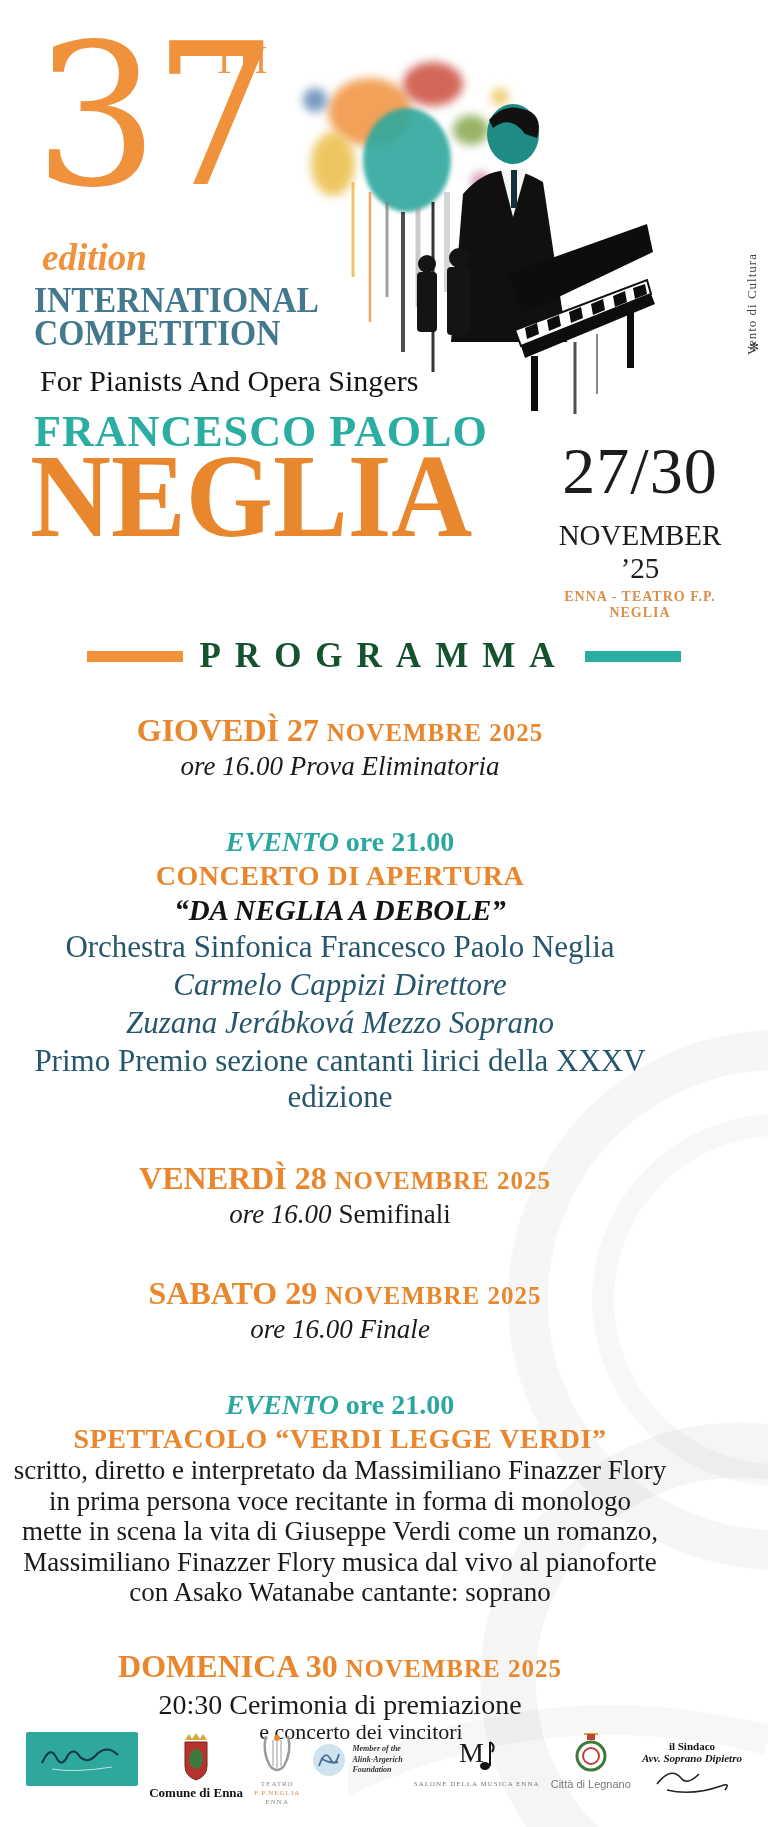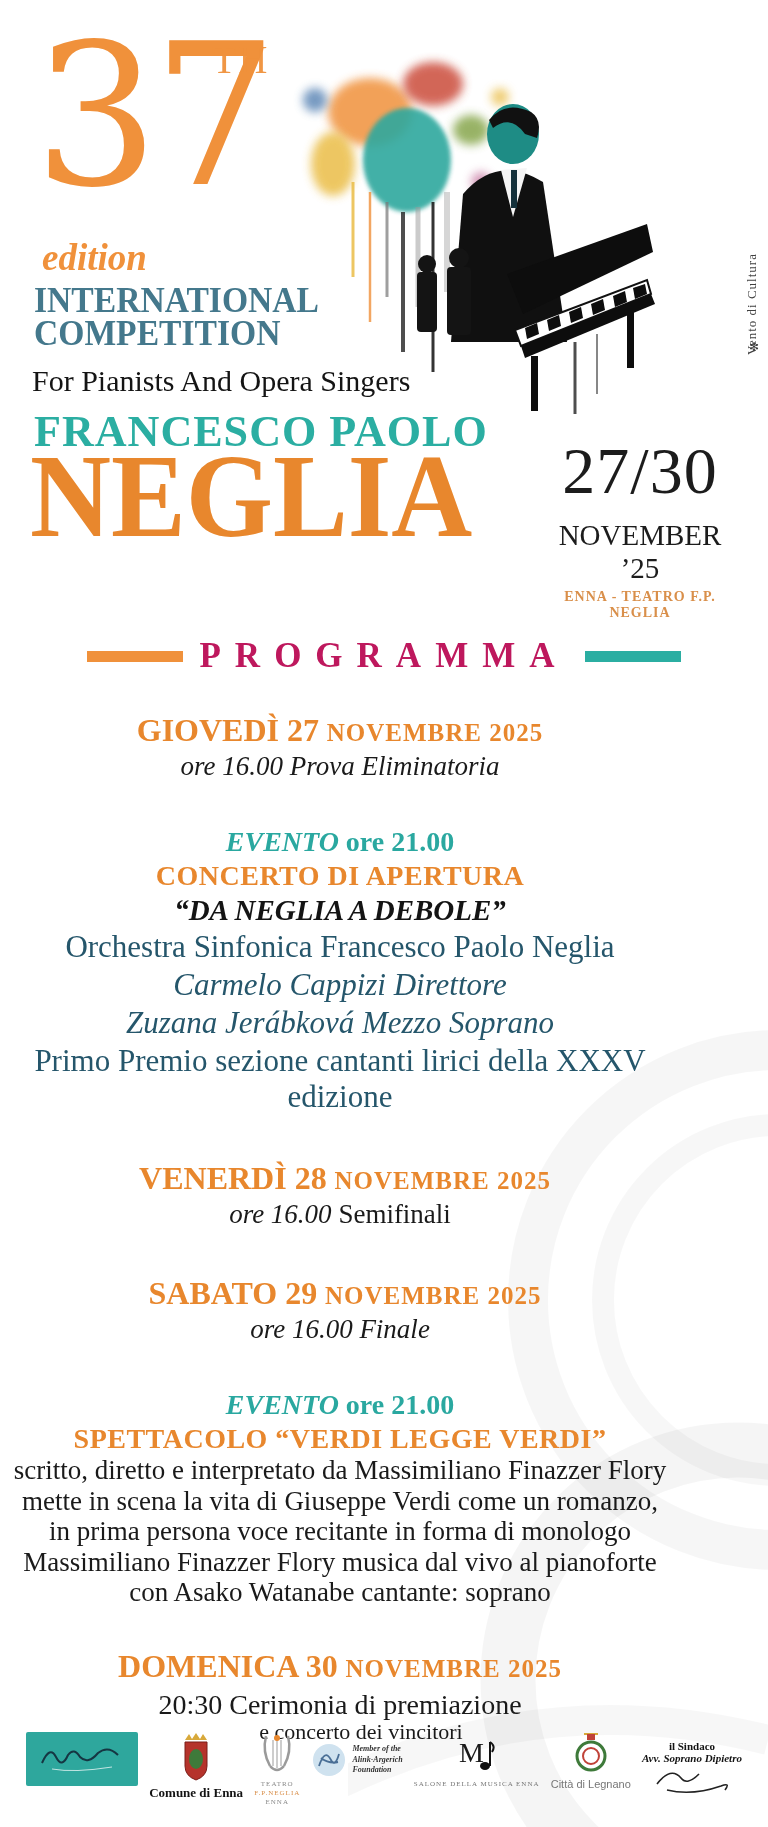--- a/index.html
+++ b/index.html
@@ -7,36 +7,36 @@
     position:relative;width:768px;height:1827px;margin:0 auto;
     background:#ffffff;overflow:hidden;
     font-family:"Liberation Serif",serif;color:#141414;
   }
   
   .logo37{position:absolute;left:34px;top:18px;color:#F0913B;line-height:1;}
   .logo37 .digits{font-family:"DejaVu Serif",serif;font-size:196px;font-weight:400;letter-spacing:-6px;}
   .logo37 .suffix{position:absolute;left:178px;top:22px;font-size:40px;font-weight:400;letter-spacing:2px;color:#F0913B;opacity:.95;}
   .edition{position:absolute;left:42px;top:236px;font-size:37px;font-weight:700;font-style:italic;color:#F0913B;}
   .intl{position:absolute;left:34px;top:284px;font-size:35px;font-weight:700;color:#44788C;line-height:.95;letter-spacing:0px;transform-origin:left top;transform:scaleX(.96);}
-  .subtitle{position:absolute;left:32px;top:364px;font-size:30px;color:#141414;}
+  .subtitle{position:absolute;left:40px;top:364px;font-size:30px;color:#141414;}
   .francesco{position:absolute;left:34px;top:405px;font-size:45px;font-weight:700;color:#2BAEA2;letter-spacing:1px;transform-origin:left top;transform:scaleX(.98);}
   .neglia{position:absolute;left:30px;top:438px;font-size:118px;font-weight:700;color:#E8872D;letter-spacing:0px;transform-origin:left top;transform:scaleX(.95);line-height:1;}
   .dateblock{position:absolute;left:540px;top:438px;width:200px;text-align:center;}
   .dateblock .d2730{font-size:66px;color:#1c1c1c;line-height:1;letter-spacing:1px;}
   .dateblock .dmonth{font-size:29px;color:#1c1c1c;margin-top:15px;letter-spacing:0px;}
   .dateblock .dvenue{font-size:14px;color:#D98F4A;margin-top:4px;letter-spacing:1px;font-weight:700;}
   .vento{position:absolute;right:8px;top:225px;height:130px;writing-mode:vertical-rl;transform:rotate(180deg);font-size:13px;color:#3f3f3f;letter-spacing:1px;}
   .vento-glyph{position:absolute;right:9px;top:340px;font-size:12px;color:#3f3f3f;}
   .artwork{position:absolute;left:275px;top:42px;}
   
   .band{position:absolute;left:0;top:636px;width:768px;display:flex;align-items:center;justify-content:center;gap:16px;}
   .band .bar{height:11px;width:96px;}
   .band .bar.orange{background:#F0913B;}
   .band .bar.teal{background:#2BAEA2;}
-  .band .ptitle{font-size:35px;font-weight:700;color:#be185d;letter-spacing:14px;}
+  .band .ptitle{font-size:35px;font-weight:700;color:#14532d;letter-spacing:14px;}
   
   .program{position:absolute;left:0;top:712px;width:680px;text-align:center;}
   .day-title{font-size:31px;font-weight:700;color:#E8872D;margin-top:0;}
   .day-title .big{font-size:32px;}
   .day-title .small{font-size:25px;letter-spacing:1px;}
   .time-line{font-size:27px;margin-top:2px;color:#1a1a1a;}
   .it{font-style:italic;}
   .evento-line{font-size:28px;font-weight:700;color:#2AA8A0;margin-top:44px;}
   .event-title{font-size:28px;font-weight:700;color:#E8872D;margin-top:2px;letter-spacing:.5px;}
   .event-sub{font-size:29px;font-weight:700;font-style:italic;color:#141414;margin-top:2px;}
@@ -194,22 +194,22 @@
       <span class="big">SABATO 29</span>
       <span class="small">NOVEMBRE 2025</span>
     </div>
     <div class="time-line it">ore 16.00 Finale</div>
 
     <div class="evento-line">
       <span class="it">EVENTO</span><span> ore 21.00</span>
     </div>
     <div class="event-title">SPETTACOLO “VERDI LEGGE VERDI”</div>
     <div class="black-line">scritto, diretto e interpretato da Massimiliano Finazzer Flory</div>
+    <div class="black-line">in prima persona voce recitante in forma di monologo</div>
     <div class="black-line">mette in scena la vita di Giuseppe Verdi come un romanzo,</div>
-    <div class="black-line">in prima persona voce recitante in forma di monologo</div>
     <div class="black-line">Massimiliano Finazzer Flory musica dal vivo al pianoforte</div>
     <div class="black-line">con Asako Watanabe cantante: soprano</div>
 
     <div class="day-title gap40">
       <span class="big">DOMENICA 30</span>
       <span class="small">NOVEMBRE 2025</span>
     </div>
     <div class="black-line" style="font-size:28px;margin-top:4px;">20:30 Cerimonia di premiazione</div>
     <div class="black-line" style="font-size:22px;padding-left:42px;">e concerto dei vincitori</div>
 

